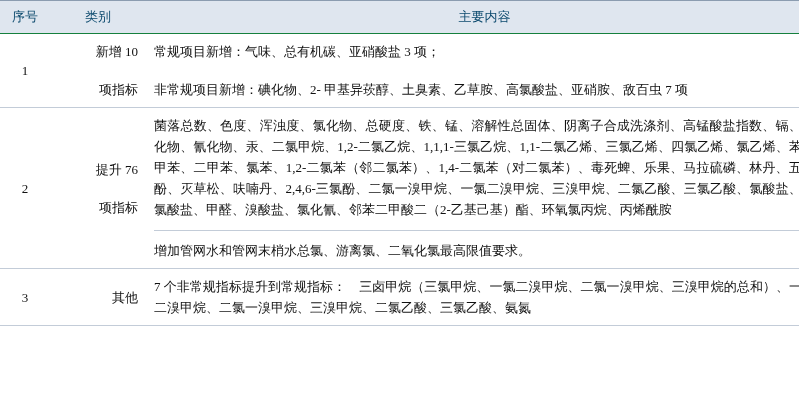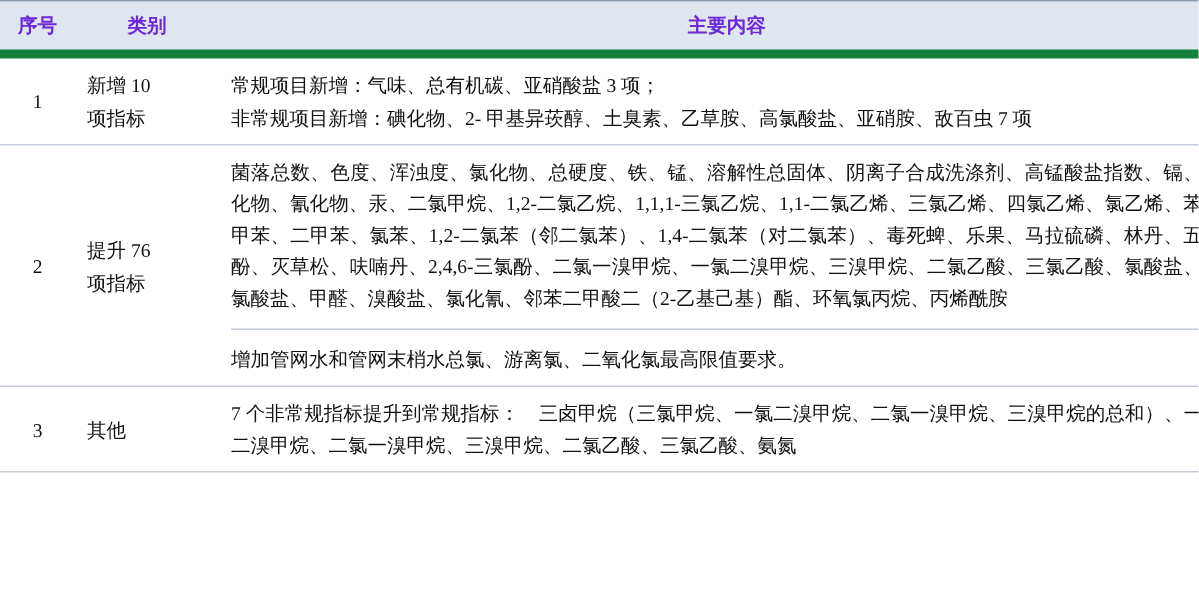--- a/index.html
+++ b/index.html
@@ -19,62 +19,62 @@
     box-sizing: border-box;
     padding: 0;
   }
   table.doc-table {
     border-collapse: collapse;
     width: 799px;
     table-layout: fixed;
   }
   table.doc-table thead th {
     background: #dfe6ef;
-    font-weight: bold;
+    font-weight: normal;
     font-size: 13px;
     text-align: center;
     vertical-align: middle;
     padding: 7px 4px;
     border-top: 1.5px solid #8b9cb0;
-    border-bottom: 6px solid #15803d;
-    color: #6d28d9;
+    border-bottom: 1px solid #15803d;
+    color: #0c4a6e;
   }
   table.doc-table td {
     font-size: 13px;
     line-height: 1.62;
     padding: 7px 8px;
     vertical-align: middle;
     border-bottom: 1px solid #c3ccd8;
     color: #111;
   }
   td.col-no {
     text-align: center;
     width: 42px;
   }
   td.col-cat {
-    text-align: left;
+    text-align: right;
     width: 88px;
     padding-left: 4px;
     padding-right: 4px;
   }
   td.col-body {
     text-align: justify;
     text-justify: inter-ideograph;
     width: 669px;
     padding-left: 10px;
     padding-right: 10px;
   }
   th.h-no { width: 42px; }
   th.h-cat { width: 88px; }
   th.h-body { width: 669px; }
   .line {
     display: block;
   }
   .line + .line {
-    margin-top: 1px;
+    margin-top: 17px;
   }
   .cell-sub {
     padding-top: 6px;
     padding-bottom: 6px;
   }
   .sub-block + .sub-block {
     margin-top: 10px;
     padding-top: 9px;
     border-top: 1px solid #c3ccd8;
   }

